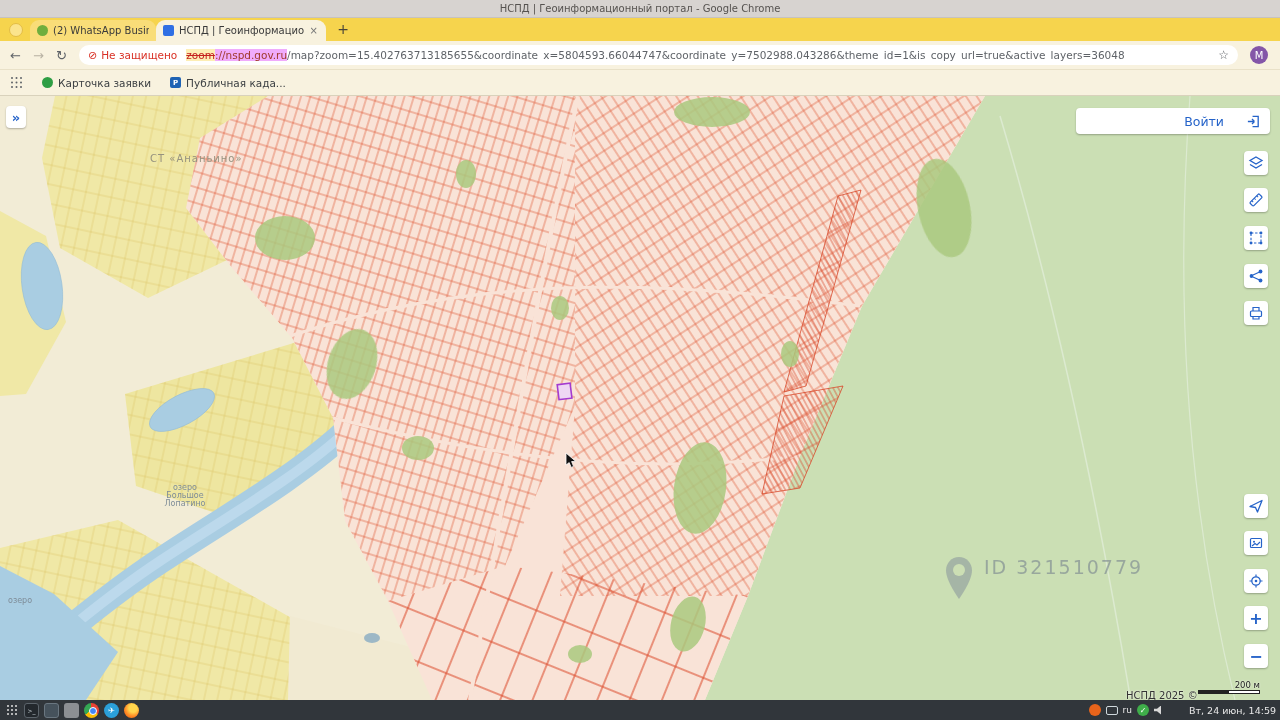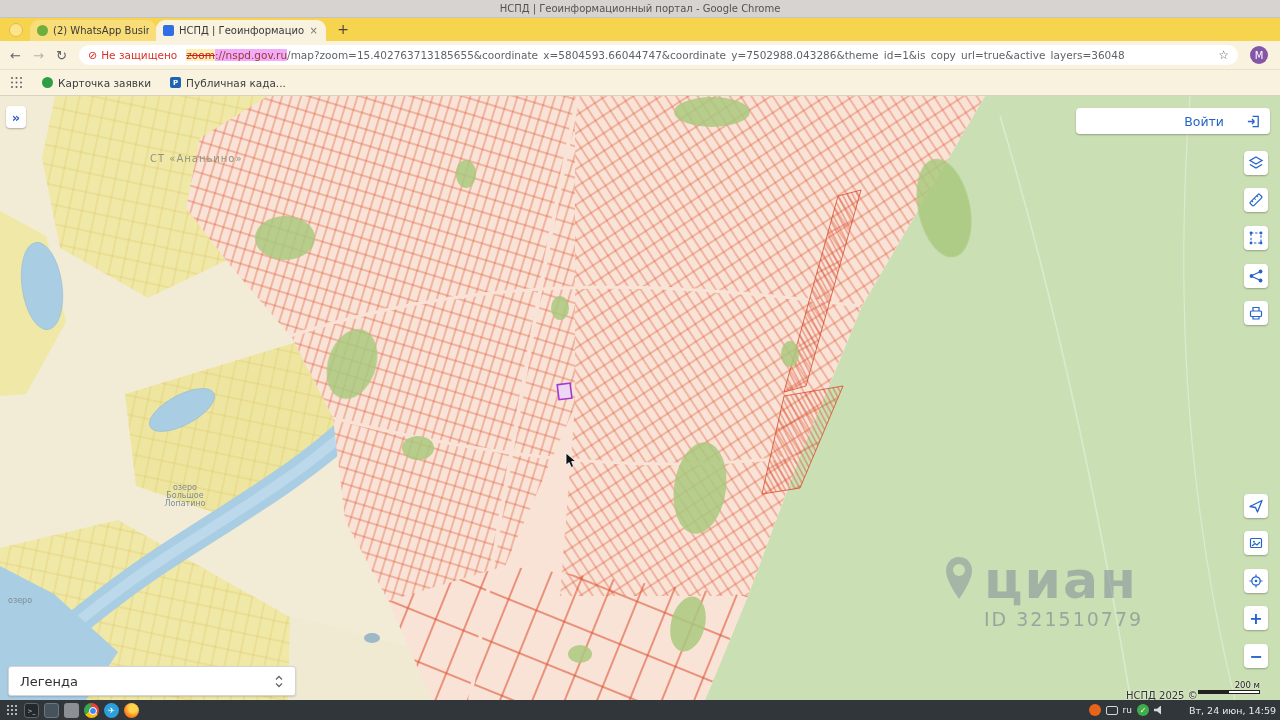--- a/index.html
+++ b/index.html
@@ -259,21 +259,20 @@
       <div>Лопатино</div>
     </div>
     <div class="maplabel lbl-lake2">озеро</div>
 
     <div class="watermark">
       <svg width="34" height="48" viewBox="0 0 34 48">
         <path d="M17 3 C9.5 3 4 9 4 16.5 C4 27 17 45 17 45 C17 45 30 27 30 16.5 C30 9 24.5 3 17 3 Z" fill="rgba(128,140,151,0.5)"></path>
         <circle cx="17" cy="16" r="6" fill="#ccdfb4"></circle>
       </svg>
       <div>
-        <div class="wm-brand">циан</div>
         <div class="wm-id">ID 321510779</div>
       </div>
     </div>
 
     <div class="ctrl expandbtn">»</div>
 
     <div class="ctrl loginbar">
       <span>Войти</span>
       <svg width="15" height="15" viewBox="0 0 16 16">
         <path d="M7 2.5 H13 V13.5 H7" fill="none" stroke="#2563c9" stroke-width="1.4"></path>
@@ -334,27 +333,20 @@
     <div class="ctrl sq" style="top:473px">
       <svg width="16" height="16" viewBox="0 0 16 16">
         <circle cx="8" cy="8" r="4.2" fill="none" stroke="#2563c9" stroke-width="1.3"></circle>
         <circle cx="8" cy="8" r="1.3" fill="#2563c9"></circle>
         <path d="M8 1.5 V3.8 M8 12.2 V14.5 M1.5 8 H3.8 M12.2 8 H14.5" stroke="#2563c9" stroke-width="1.2"></path>
       </svg>
     </div>
     <div class="ctrl sq zoomtxt" style="top:510px">+</div>
     <div class="ctrl sq zoomtxt" style="top:548px">−</div>
 
-    <div class="legendbar">
-      <span>Легенда</span>
-      <svg width="10" height="15" viewBox="0 0 10 15">
-        <path d="M2 5.5 L5 2.5 L8 5.5" fill="none" stroke="#666" stroke-width="1.3"></path>
-        <path d="M2 9.5 L5 12.5 L8 9.5" fill="none" stroke="#666" stroke-width="1.3"></path>
-      </svg>
-    </div>
 
     <div class="attrib">НСПД 2025 ©</div>
     <div class="scalebox">
       <div class="scalelabel">200 м</div>
       <div class="scaleline"></div>
     </div>
 
     <div class="cursor">
       <svg width="12" height="18" viewBox="0 0 12 18">
         <path d="M1 1 L1 13 L4.2 10.6 L6.2 15.4 L8.6 14.4 L6.6 9.6 L10.6 9.2 Z" fill="#111" stroke="#fff" stroke-width="0.8"></path>

